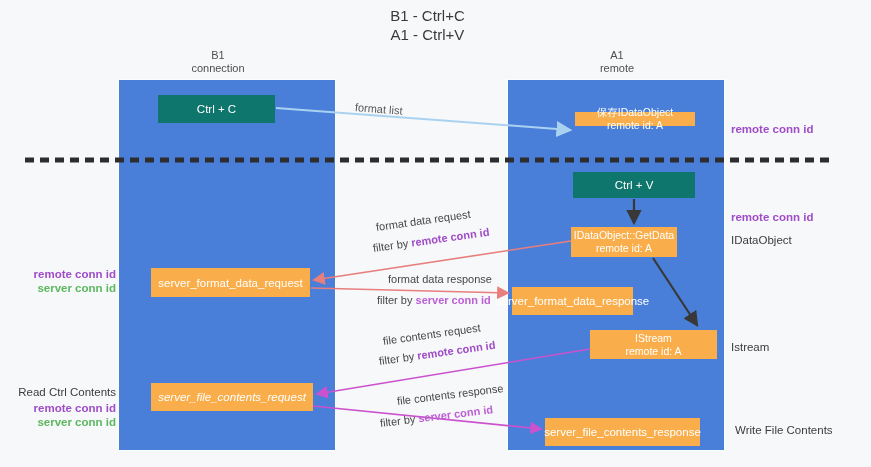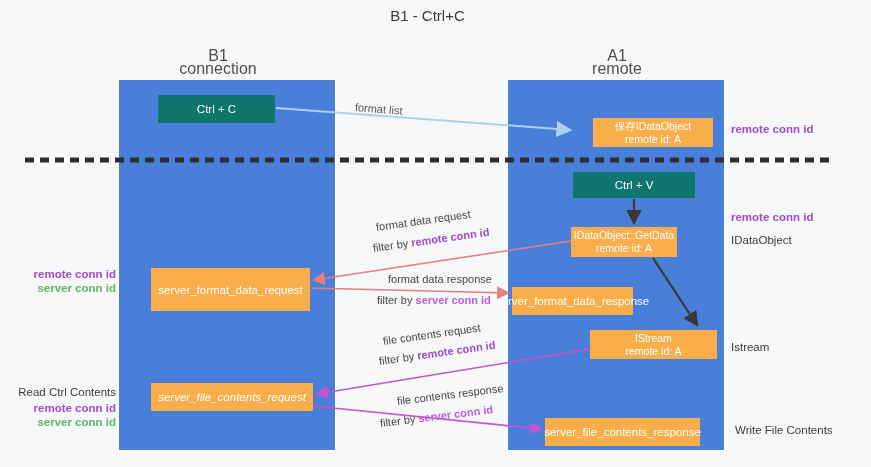--- a/index.html
+++ b/index.html
@@ -12,21 +12,21 @@
   .abs{position:absolute;}
   .title{
     left:0;right:16px;top:6px;text-align:center;
     font-size:15px;line-height:19px;color:#3a3a3a;
   }
   .lane{
     background:#4a7fd9;
     box-shadow:0 0 0 1px rgba(255,255,255,.55);
   }
   .col-header{
-    text-align:center;font-size:16px;line-height:13px;color:#4f4f4f;
+    text-align:center;font-size:11px;line-height:13px;color:#4f4f4f;
   }
   .node{
     display:flex;flex-direction:column;align-items:center;justify-content:center;
     color:#fff;text-align:center;white-space:nowrap;
   }
   .node.green{background:#0f766e;font-size:11.5px;}
   .node.orange{background:#f9ae4b;}
   .node .l1,.node .l2{font-size:10.5px;line-height:13px;}
   .node.single{font-size:11.5px;}
   .elabel{
@@ -44,20 +44,21 @@
     position:absolute;left:10px;width:106px;text-align:right;
     font-size:11.5px;line-height:14px;white-space:nowrap;
   }
   svg.overlay{position:absolute;left:0;top:0;pointer-events:none;}
 </style>
 </head>
 <body>
 
 <div class="abs title">
   <div>B1 - Ctrl+C</div>
+  <div>A1 - Ctrl+V</div>
 </div>
 
 <div class="abs col-header" style="left:158px;top:49px;width:120px;">
   <div>B1</div>
   <div>connection</div>
 </div>
 <div class="abs col-header" style="left:557px;top:49px;width:120px;">
   <div>A1</div>
   <div>remote</div>
 </div>
@@ -90,33 +91,33 @@
 
   <line x1="571" y1="241" x2="314" y2="280" stroke="#e87e7e" stroke-width="1.6" marker-end="url(#m-salmon)"></line>
   <line x1="311" y1="288" x2="508" y2="293" stroke="#e87e7e" stroke-width="1.6" marker-end="url(#m-salmon)"></line>
 
   <line x1="590" y1="349" x2="317" y2="394" stroke="#ca52ce" stroke-width="1.6" marker-end="url(#m-magenta)"></line>
   <line x1="313" y1="406" x2="541" y2="429" stroke="#ca52ce" stroke-width="1.6" marker-end="url(#m-magenta)"></line>
 </svg>
 
 <div class="abs node green single" style="left:158px;top:95px;width:117px;height:28px;">Ctrl + C</div>
 
-<div class="abs node orange" style="left:575px;top:118px;width:120px;height:29px;margin-left:18px;">
+<div class="abs node orange" style="left:575px;top:112px;width:120px;height:14px;">
   <div class="l1">保存IDataObject</div>
   <div class="l2">remote id: A</div>
 </div>
 
 <div class="abs node green single" style="left:573px;top:172px;width:122px;height:26px;">Ctrl + V</div>
 
 <div class="abs node orange" style="left:571px;top:227px;width:106px;height:30px;">
   <div class="l1">IDataObject::GetData</div>
   <div class="l2">remote id: A</div>
 </div>
 
-<div class="abs node orange single" style="left:151px;top:268px;width:159px;height:43px;">server_format_data_request</div>
+<div class="abs node orange single" style="left:151px;top:268px;width:159px;height:29px;">server_format_data_request</div>
 
 <div class="abs node orange single" style="left:512px;top:280px;width:121px;height:28px;margin-top:7px;">server_format_data_response</div>
 
 <div class="abs node orange" style="left:590px;top:330px;width:127px;height:29px;">
   <div class="l1">IStream</div>
   <div class="l2">remote id: A</div>
 </div>
 
 <div class="abs node orange single" style="left:151px;top:383px;width:162px;height:28px;font-style:italic;">server_file_contents_request</div>
 

